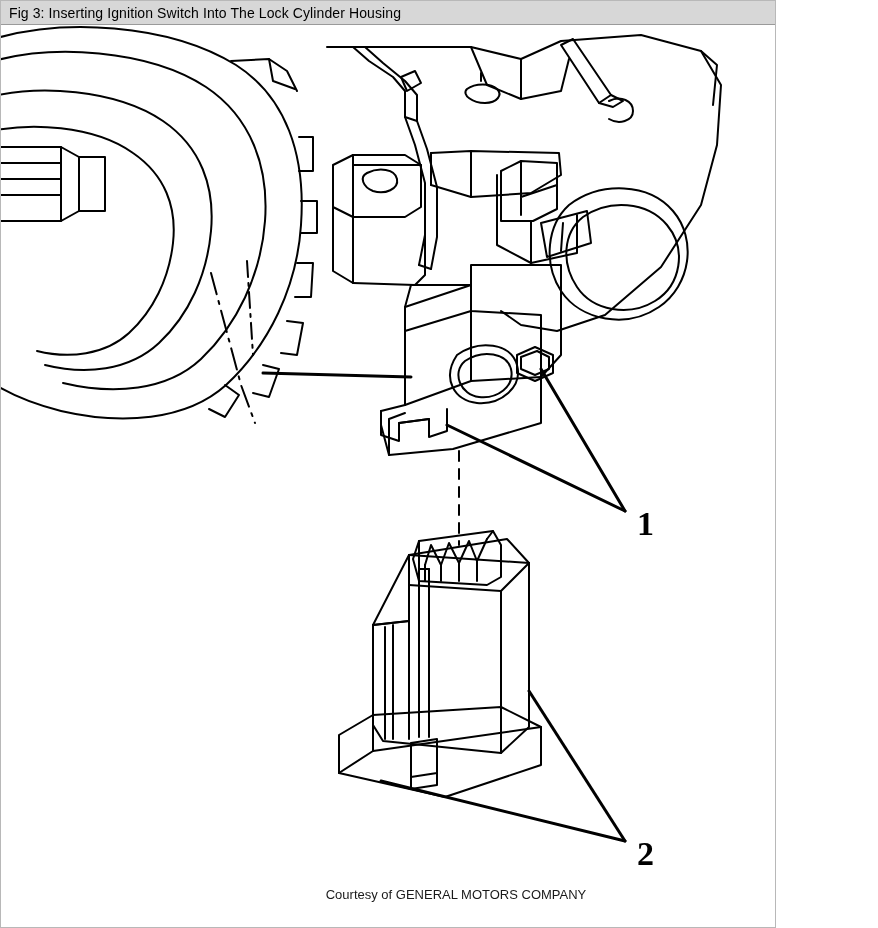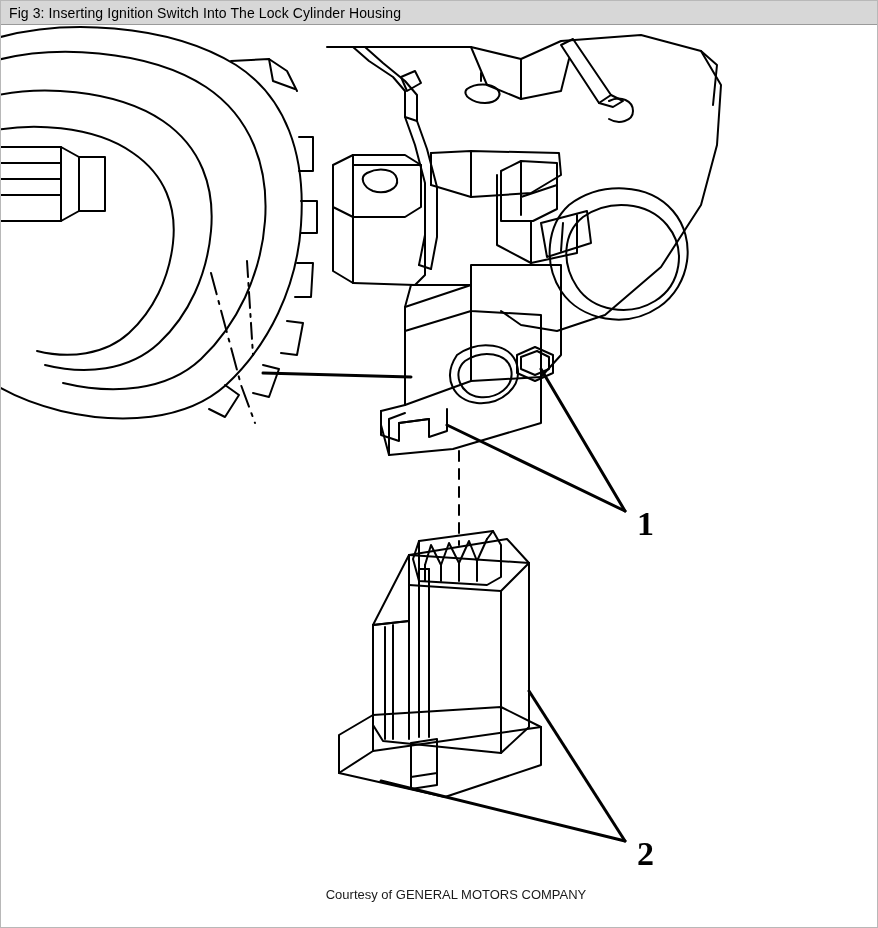--- a/index.html
+++ b/index.html
@@ -5,21 +5,21 @@
   html, body {
     margin: 0;
     padding: 0;
     background: #ffffff;
   }
   body {
     font-family: "Liberation Sans", sans-serif;
   }
   #page {
     position: relative;
-    width: 878px;
+    width: 776px;
     height: 928px;
     background: #ffffff;
     border: 1px solid #b8b8b8;
     box-sizing: border-box;
     overflow: hidden;
     padding-left: 30px;
   }
   #caption-bar {
     position: absolute;
     left: 0;

